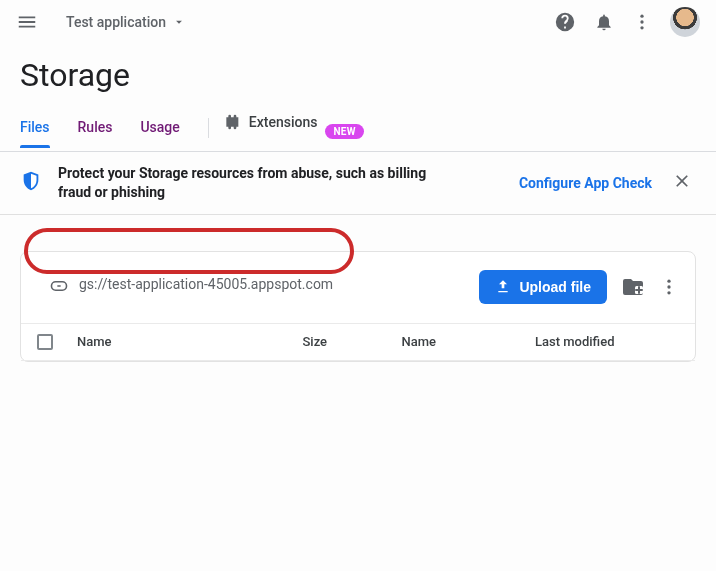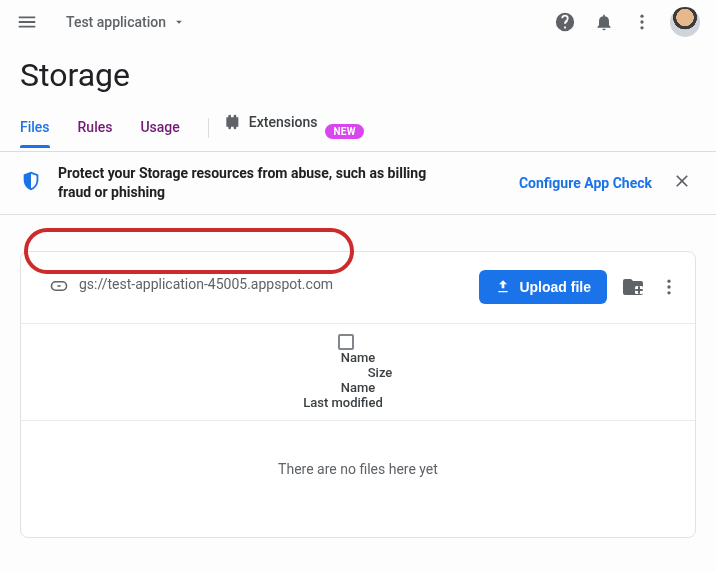--- a/index.html
+++ b/index.html
@@ -142,21 +142,20 @@
   
   .table-head {
     display: flex;
     align-items: center;
     border-top: 1px solid #eaeaea;
     border-bottom: 1px solid #eaeaea;
     padding: 10px 16px;
     font-size: 13px;
     color: #3c4043;
     font-weight: 500;
-    flex-direction: column;
   }
   .col-check { width: 40px; display: flex; align-items: center; }
   .checkbox {
     width: 16px; height: 16px; border: 2px solid #80868b; border-radius: 2px;
   }
   .col-name { flex: 2.2; }
   .col-size { flex: 1.2; margin-left: 44px; }
   .col-type { flex: 1.2; }
   .col-mod  { flex: 1.8; text-align: center; padding-right: 30px; }
   .empty-row {
@@ -273,16 +272,15 @@
   <div class="table-head">
     <div class="col-check">
         <div class="checkbox"></div>
       </div>
     <div class="col-name">Name</div>
     <div class="col-size">Size</div>
     <div class="col-type">Name</div>
     <div class="col-mod">Last modified</div>
   </div>
 
-  <div class="empty-row">There are no files here yet</div>
 </div>
 
 <div class="red-circle"></div>
 
 </body></html>

